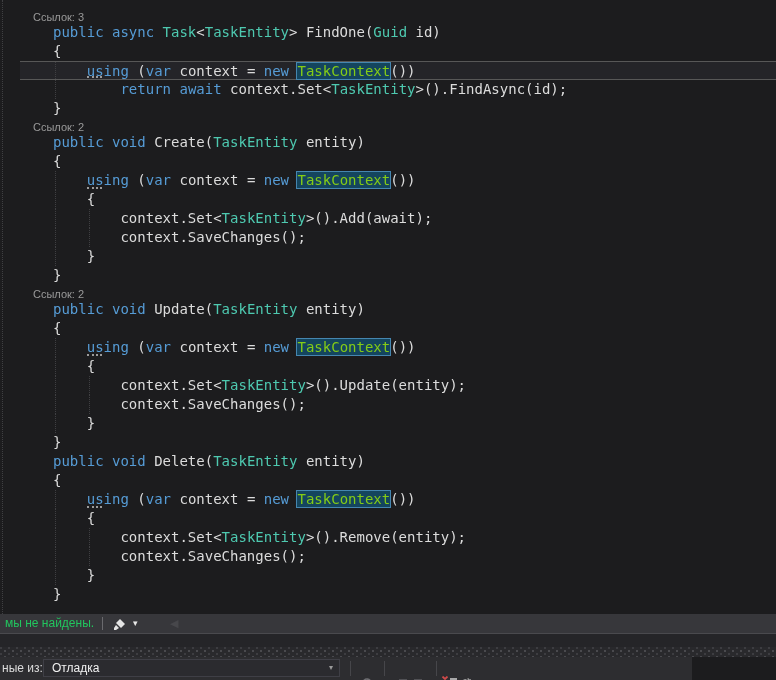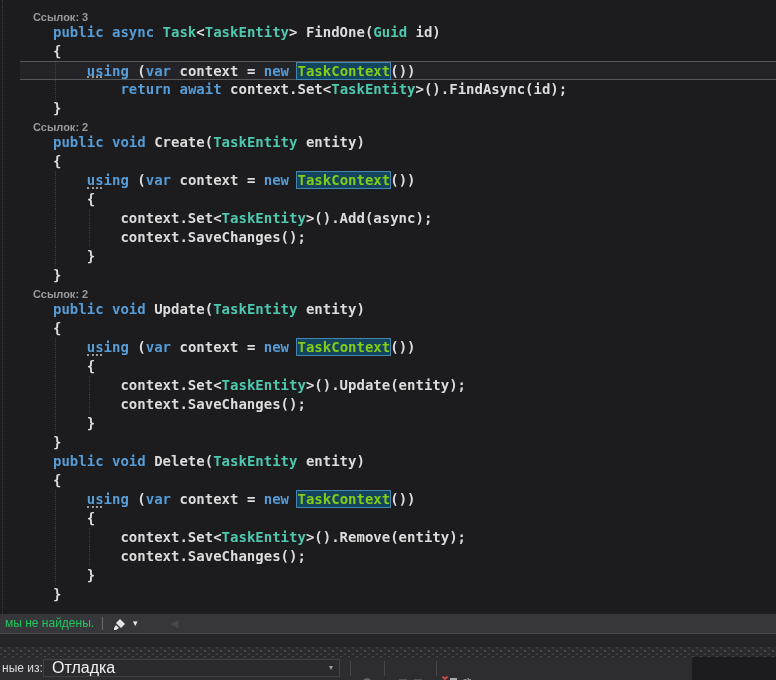--- a/index.html
+++ b/index.html
@@ -4,21 +4,21 @@
 <style>
   html,body{margin:0;padding:0;background:#111;}
   .screen{position:relative;width:776px;height:680px;overflow:hidden;
           background:#1C1C1E;font-family:"Liberation Sans",sans-serif;}
 
   
   .editor{position:absolute;left:0;top:0;width:776px;height:614px;
           background:#1C1C1E;overflow:hidden;box-sizing:border-box;padding-top:8px;}
   .guide-root{position:absolute;left:2px;top:0;height:614px;width:0;
               border-left:1px dotted #3F3F42;}
-  .line{position:relative;white-space:pre;box-sizing:border-box;font-weight:bold;}
+  .line{position:relative;white-space:pre;box-sizing:border-box;}
   .line.code{height:19px;line-height:19px;
              font-family:"DejaVu Sans Mono","Liberation Mono",monospace;font-size:14px;margin-left:20px;}
   .line.cl{height:15px;line-height:15px;}
   .line{padding-left:33px;}
   .cltext{font-family:"Liberation Sans",sans-serif;font-size:11px;color:#9A9A9A;}
   .tk-k{color:#569CD6;}
   .tk-t{color:#4EC9B0;}
   .tk-p{color:#DCDCDC;}
   .tk-h{color:#84cc16;background:#14455E;outline:1px solid #4586B0;}
   .line.cur{background:#242428;border-top:1px solid #575757;border-bottom:1px solid #575757;}
@@ -45,21 +45,21 @@
                              radial-gradient(circle,#3D3D41 1px,transparent 1.4px);
             background-size:8px 6px,8px 6px;background-position:1px 1px,5px 4px;}
 
   
   .toolbar{position:absolute;left:0;top:657px;width:692px;height:23px;background:#2D2D30;}
   .toolbar .lbl{position:absolute;left:2px;top:0;height:23px;line-height:23px;
                 font-size:12px;color:#DCDCDC;}
   .combo{position:absolute;left:43px;top:2px;width:297px;height:18px;box-sizing:border-box;
          background:#2B2B2F;border:1px solid #3F3F46;}
   .combo .cval{position:absolute;left:8px;top:0;height:16px;line-height:16px;
-               font-size:16px;color:#F1F1F1;}
+               font-size:12px;color:#F1F1F1;}
   .combo .carr{position:absolute;right:6px;top:0;height:16px;line-height:16px;
                font-size:8px;color:#9B9B9B;}
   .toolbar .vsep{top:4px;height:15px;background:#46464A;}
   .tbicon{position:absolute;top:3px;width:17px;height:17px;margin-top:16px;}
 </style>
 </head>
 <body>
 
 <div class="screen">
 
@@ -70,21 +70,21 @@
         <div class="line code"><span class="tk-k">public async </span><span class="tk-t">Task</span><span class="tk-p">&lt;</span><span class="tk-t">TaskEntity</span><span class="tk-p">&gt; </span><span class="tk-p">FindOne</span><span class="tk-p">(</span><span class="tk-t">Guid</span><span class="tk-p"> id)</span></div>
         <div class="line code"><span class="tk-p">{</span></div>
         <div class="line code cur"><span class="ig" style="left: 35px;"></span><span class="tk-p">    </span><span class="tk-k">using</span><span class="tk-p"> (</span><span class="tk-k">var</span><span class="tk-p"> context </span><span class="tk-p">= </span><span class="tk-k">new</span><span class="tk-p"> </span><span class="tk-h">TaskContext</span><span class="tk-p">())</span><span class="dots"></span></div>
         <div class="line code"><span class="ig" style="left: 35px;"></span><span class="tk-p">        </span><span class="tk-k">return</span><span class="tk-p"> </span><span class="tk-k">await</span><span class="tk-p"> context.Set</span><span class="tk-p">&lt;</span><span class="tk-t">TaskEntity</span><span class="tk-p">&gt;</span><span class="tk-p">().FindAsync(id);</span></div>
         <div class="line code"><span class="tk-p">}</span></div>
         <div class="line cl"><span class="cltext">Ссылок: 2</span></div>
         <div class="line code"><span class="tk-k">public void </span><span class="tk-p">Create</span><span class="tk-p">(</span><span class="tk-t">TaskEntity</span><span class="tk-p"> entity)</span></div>
         <div class="line code"><span class="tk-p">{</span></div>
         <div class="line code"><span class="ig" style="left: 35px;"></span><span class="tk-p">    </span><span class="tk-k">using</span><span class="tk-p"> (</span><span class="tk-k">var</span><span class="tk-p"> context </span><span class="tk-p">= </span><span class="tk-k">new</span><span class="tk-p"> </span><span class="tk-h">TaskContext</span><span class="tk-p">())</span><span class="dots"></span></div>
         <div class="line code"><span class="ig" style="left: 35px;"></span><span class="tk-p">    {</span></div>
-        <div class="line code"><span class="ig" style="left: 35px;"></span><span class="ig" style="left: 69px;"></span><span class="tk-p">        context.Set</span><span class="tk-p">&lt;</span><span class="tk-t">TaskEntity</span><span class="tk-p">&gt;</span><span class="tk-p">().Add(async);</span></div>
+        <div class="line code"><span class="ig" style="left: 35px;"></span><span class="ig" style="left: 69px;"></span><span class="tk-p">        context.Set</span><span class="tk-p">&lt;</span><span class="tk-t">TaskEntity</span><span class="tk-p">&gt;</span><span class="tk-p">().Add(await);</span></div>
         <div class="line code"><span class="ig" style="left: 35px;"></span><span class="ig" style="left: 69px;"></span><span class="tk-p">        context.SaveChanges();</span></div>
         <div class="line code"><span class="ig" style="left: 35px;"></span><span class="tk-p">    }</span></div>
         <div class="line code"><span class="tk-p">}</span></div>
         <div class="line cl"><span class="cltext">Ссылок: 2</span></div>
         <div class="line code"><span class="tk-k">public void </span><span class="tk-p">Update</span><span class="tk-p">(</span><span class="tk-t">TaskEntity</span><span class="tk-p"> entity)</span></div>
         <div class="line code"><span class="tk-p">{</span></div>
         <div class="line code"><span class="ig" style="left: 35px;"></span><span class="tk-p">    </span><span class="tk-k">using</span><span class="tk-p"> (</span><span class="tk-k">var</span><span class="tk-p"> context </span><span class="tk-p">= </span><span class="tk-k">new</span><span class="tk-p"> </span><span class="tk-h">TaskContext</span><span class="tk-p">())</span><span class="dots"></span></div>
         <div class="line code"><span class="ig" style="left: 35px;"></span><span class="tk-p">    {</span></div>
         <div class="line code"><span class="ig" style="left: 35px;"></span><span class="ig" style="left: 69px;"></span><span class="tk-p">        context.Set</span><span class="tk-p">&lt;</span><span class="tk-t">TaskEntity</span><span class="tk-p">&gt;</span><span class="tk-p">().Update(entity);</span></div>
         <div class="line code"><span class="ig" style="left: 35px;"></span><span class="ig" style="left: 69px;"></span><span class="tk-p">        context.SaveChanges();</span></div>

